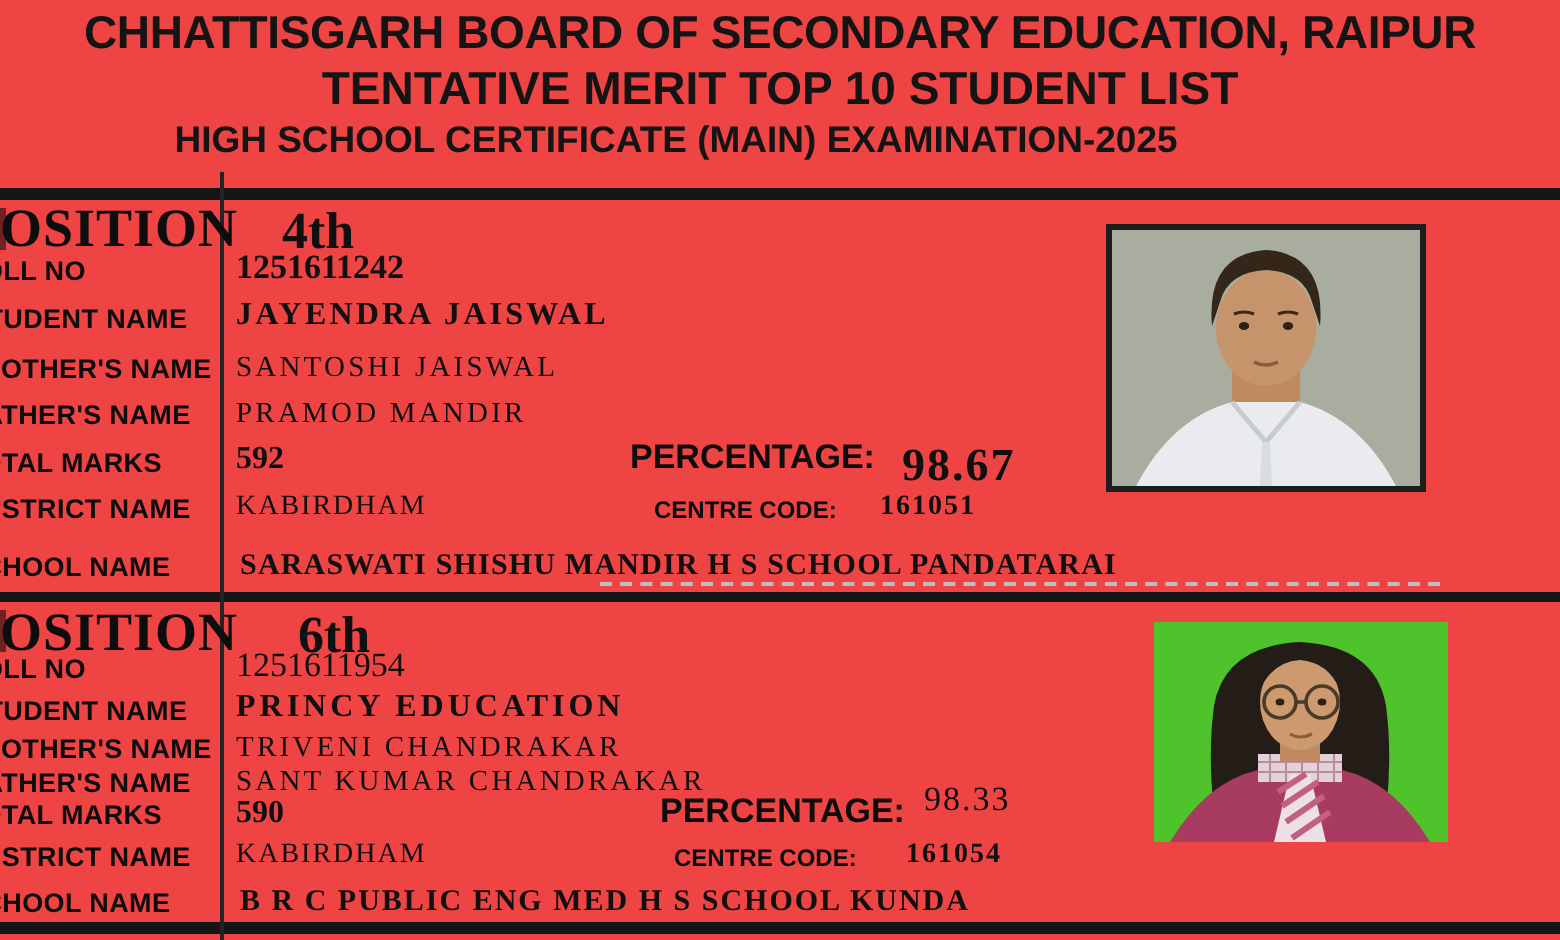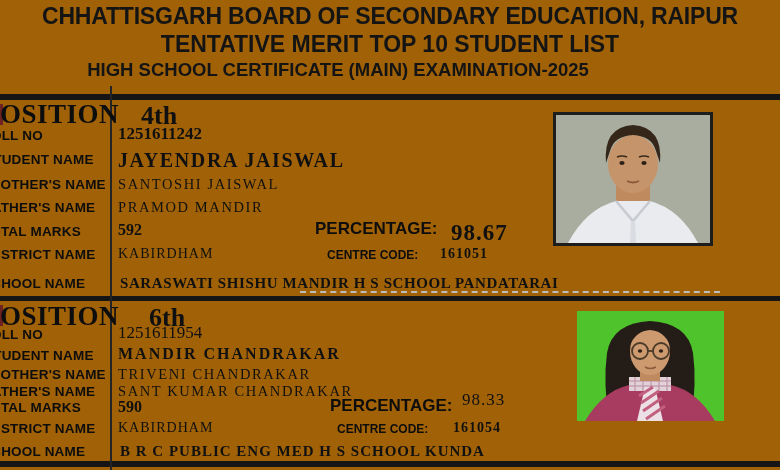--- a/index.html
+++ b/index.html
@@ -1,16 +1,16 @@
 <!DOCTYPE html>
 <html><head>
 <meta charset="utf-8">
 <style>
   html,body{margin:0;padding:0;background:#ffffff;}
-  .page{position:relative;width:780px;height:470px;background:#a16207;overflow:hidden;
+  .page{position:relative;width:780px;height:470px;background:#ef4444;overflow:hidden;
         font-family:"Liberation Sans",sans-serif;color:#101010;}
   .nowrap{white-space:nowrap;}
 
   
   .t1{position:absolute;top:3px;left:0;right:0;text-align:center;
       font:bold 23px "Liberation Sans",sans-serif;letter-spacing:-0.2px;color:#141414;}
   .t2{position:absolute;top:31px;left:0;right:0;text-align:center;
       font:bold 23px "Liberation Sans",sans-serif;color:#141414;}
   .t3{position:absolute;top:59px;left:0;right:104px;text-align:center;
       font:bold 18.5px "Liberation Sans",sans-serif;color:#141414;}
@@ -35,21 +35,21 @@
        letter-spacing:.2px;color:#0d0d0d;white-space:nowrap;}
   .val{position:absolute;font-family:"Liberation Serif",serif;color:#101010;white-space:nowrap;}
   .poslbl{font:bold 27px "Liberation Serif",serif;letter-spacing:.5px;}
   .posval{font-size:26px;font-weight:bold;}
   .inlbl{position:absolute;font-family:"Liberation Sans",sans-serif;font-weight:bold;
          color:#0d0d0d;white-space:nowrap;}
 
   
   .r1-pos-l{top:99px;left:-17px;}   .r1-pos-v{top:101px;left:141px;}
   .r1-roll-l{top:128px;left:-19px;} .r1-roll-v{top:124px;left:118px;font-size:17px;font-weight:bold;}
-  .r1-stud-l{top:152px;left:-16px;} .r1-stud-v{top:149px;left:118px;font-size:20px;font-weight:bold;letter-spacing:1.6px;}
+  .r1-stud-l{top:152px;left:-16px;} .r1-stud-v{top:149px;left:118px;font-size:16px;font-weight:bold;letter-spacing:1.6px;}
   .r1-moth-l{top:177px;left:-11px;} .r1-moth-v{top:176px;left:118px;font-size:14.5px;letter-spacing:1.6px;}
   .r1-fath-l{top:200px;left:-16px;} .r1-fath-v{top:199px;left:118px;font-size:14.5px;letter-spacing:1.6px;}
   .r1-mark-l{top:224px;left:-18px;} .r1-mark-v{top:221px;left:118px;font-size:16px;font-weight:bold;}
   .r1-pct-l{top:219px;left:315px;font-size:17px;}
   .r1-pct-v{top:220px;left:451px;font-size:23px;font-weight:bold;letter-spacing:1px;}
   .r1-dist-l{top:247px;left:-13px;} .r1-dist-v{top:246px;left:118px;font-size:14px;letter-spacing:1px;}
   .r1-cc-l{top:248px;left:327px;font-size:12px;}
   .r1-cc-v{top:246px;left:440px;font-size:14px;font-weight:bold;letter-spacing:1px;}
   .r1-sch-l{top:276px;left:-18px;} .r1-sch-v{top:275px;left:120px;font-size:15px;font-weight:bold;letter-spacing:.6px;}
 
@@ -138,21 +138,21 @@
   </div>
 
   <div>
     <span class="lbl poslbl r2-pos-l">POSITION</span>
     <span class="val posval r2-pos-v">6th</span>
 
     <span class="lbl r2-roll-l">ROLL NO</span>
     <span class="val r2-roll-v">1251611954</span>
 
     <span class="lbl r2-stud-l">STUDENT NAME</span>
-    <span class="val r2-stud-v">MANDIR CHANDRAKAR</span>
+    <span class="val r2-stud-v">PRINCY EDUCATION</span>
 
     <span class="lbl r2-moth-l">MOTHER'S NAME</span>
     <span class="val r2-moth-v">TRIVENI CHANDRAKAR</span>
 
     <span class="lbl r2-fath-l">FATHER'S NAME</span>
     <span class="val r2-fath-v">SANT KUMAR CHANDRAKAR</span>
 
     <span class="lbl r2-mark-l">TOTAL MARKS</span>
     <span class="val r2-mark-v">590</span>
     <span class="inlbl r2-pct-l">PERCENTAGE:</span>

